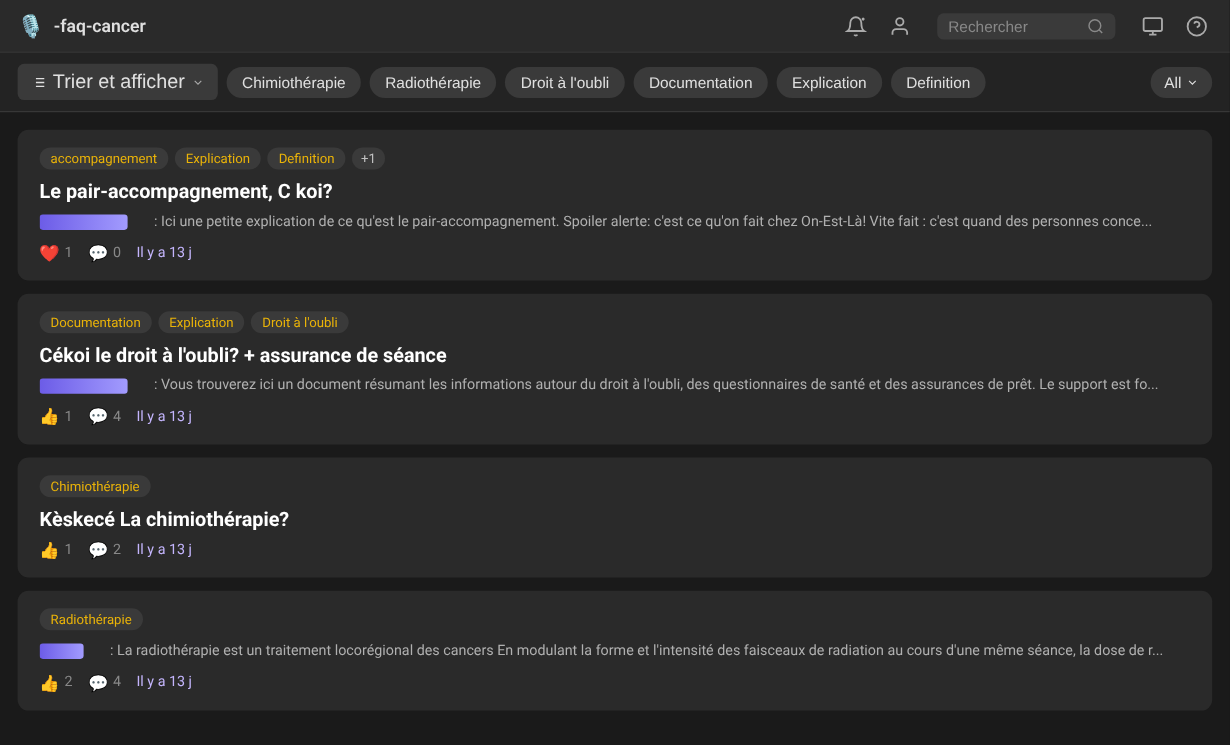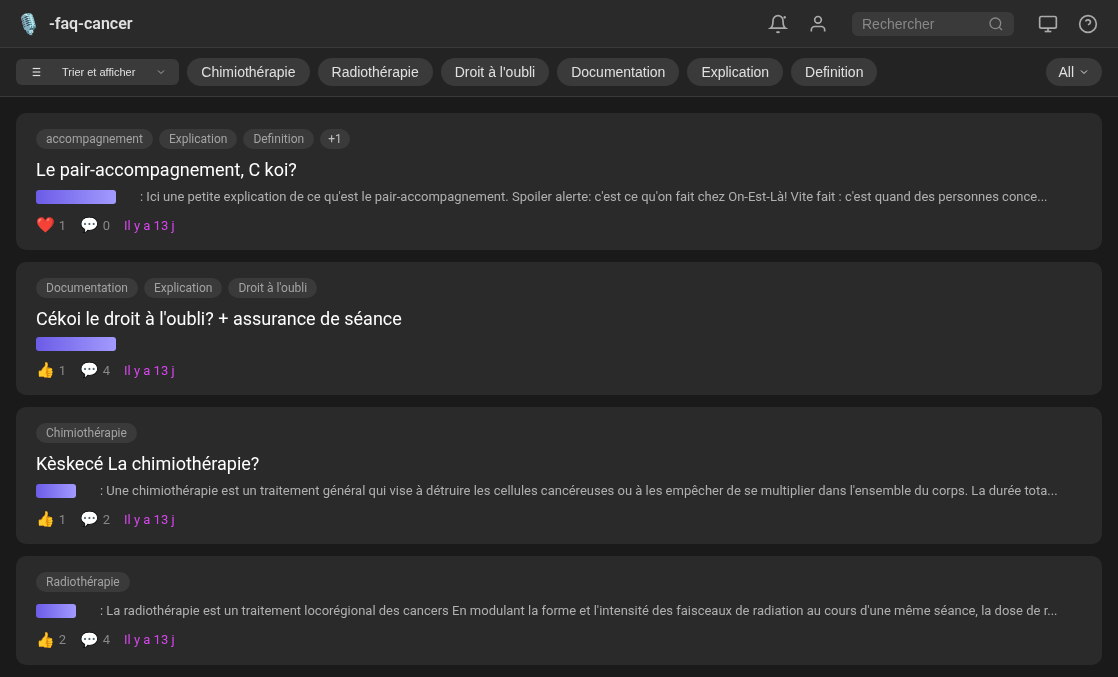--- a/index.html
+++ b/index.html
@@ -75,28 +75,28 @@
       display: flex;
       align-items: center;
       padding: 10px 16px;
       gap: 8px;
       border-bottom: 1px solid #3a3a3a;
       overflow-x: auto;
     }
     .sort-btn {
       display: flex;
       align-items: center;
-      gap: 20px;
+      gap: 6px;
       background: #3a3a3a;
       border: none;
       color: #e0e0e0;
       padding: 6px 12px;
       border-radius: 6px;
       cursor: pointer;
-      font-size: 11px;
+      font-size: 18px;
       white-space: nowrap;
     }
     .filter-tag {
       background: #3a3a3a;
       border: none;
       color: #e0e0e0;
       padding: 6px 14px;
       border-radius: 20px;
       cursor: pointer;
       font-size: 14px;
@@ -136,36 +136,36 @@
     }
 
     .post-tags {
       display: flex;
       gap: 6px;
       margin-bottom: 10px;
       flex-wrap: wrap;
     }
     .post-tag {
       background: #3a3a3a;
-      color: #a3a3a3;
+      color: #eab308;
       padding: 3px 10px;
       border-radius: 12px;
       font-size: 12px;
     }
     .post-tag-plus {
       background: #3a3a3a;
       color: #c0c0c0;
       padding: 3px 8px;
       border-radius: 12px;
       font-size: 12px;
     }
 
     .post-title {
       font-size: 18px;
-      font-weight: 400;
+      font-weight: 700;
       color: #ffffff;
       margin-bottom: 8px;
     }
 
     .post-preview {
       display: flex;
       align-items: flex-start;
       gap: 24px;
       margin-bottom: 10px;
       color: #b0b0b0;
@@ -211,21 +211,21 @@
       display: flex;
       align-items: center;
       gap: 4px;
     }
     .post-meta-item .icon {
       font-size: 15px;
     }
     .heart-icon { color: #e84393; }
     .thumbs-icon { color: #f1c40f; }
     .comment-icon { color: #888; }
-    .time { color: #d946ef; }
+    .time { color: #c4b5fd; }
   </style>
 </head>
 <body>
 
 <header class="header">
   <div class="header-logo">
     <span class="header-logo-icon">🎙️</span>
     <span>-faq-cancer</span>
   </div>
   <div class="header-icons">
@@ -325,43 +325,40 @@
 
   <article class="post-card">
     <div class="post-tags">
       <span class="post-tag">Documentation</span>
       <span class="post-tag">Explication</span>
       <span class="post-tag">Droit à l'oubli</span>
     </div>
     <div class="post-title">Cékoi le droit à l'oubli? + assurance de séance</div>
     <div class="post-preview">
       <span class="post-preview-bar"></span>
+      <span class="post-preview-text">: Vous trouverez ici un document résumant les informations autour du droit à l'oubli, des questionnaires de santé et des assurances de prêt. Le support est fo...</span>
     </div>
     <div class="post-meta">
       <div class="post-meta-item">
         <span class="icon thumbs-icon">👍</span>
         <span>1</span>
       </div>
       <div class="post-meta-item">
         <span class="icon comment-icon">💬</span>
         <span>4</span>
       </div>
       <span class="time">Il y a 13 j</span>
     </div>
   </article>
 
   <article class="post-card">
     <div class="post-tags">
       <span class="post-tag">Chimiothérapie</span>
     </div>
     <div class="post-title">Kèskecé La chimiothérapie?</div>
-    <div class="post-preview">
-      <span class="post-preview-bar-small"></span>
-      <span class="post-preview-text">: Une chimiothérapie est un traitement général qui vise à détruire les cellules cancéreuses ou à les empêcher de se multiplier dans l'ensemble du corps. La durée tota...</span>
-    </div>
     <div class="post-meta">
       <div class="post-meta-item">
         <span class="icon thumbs-icon">👍</span>
         <span>1</span>
       </div>
       <div class="post-meta-item">
         <span class="icon comment-icon">💬</span>
         <span>2</span>
       </div>
       <span class="time">Il y a 13 j</span>

